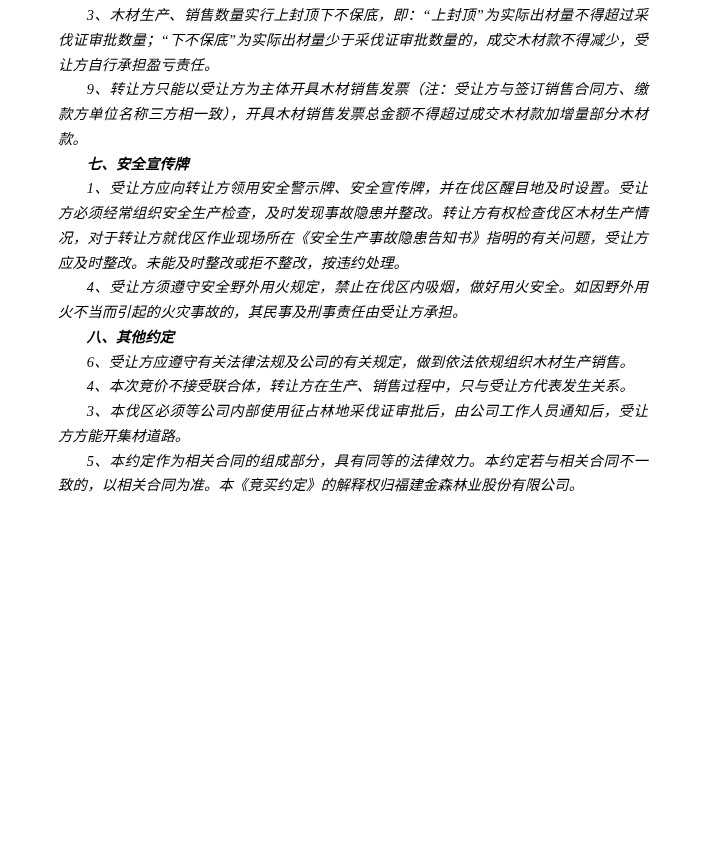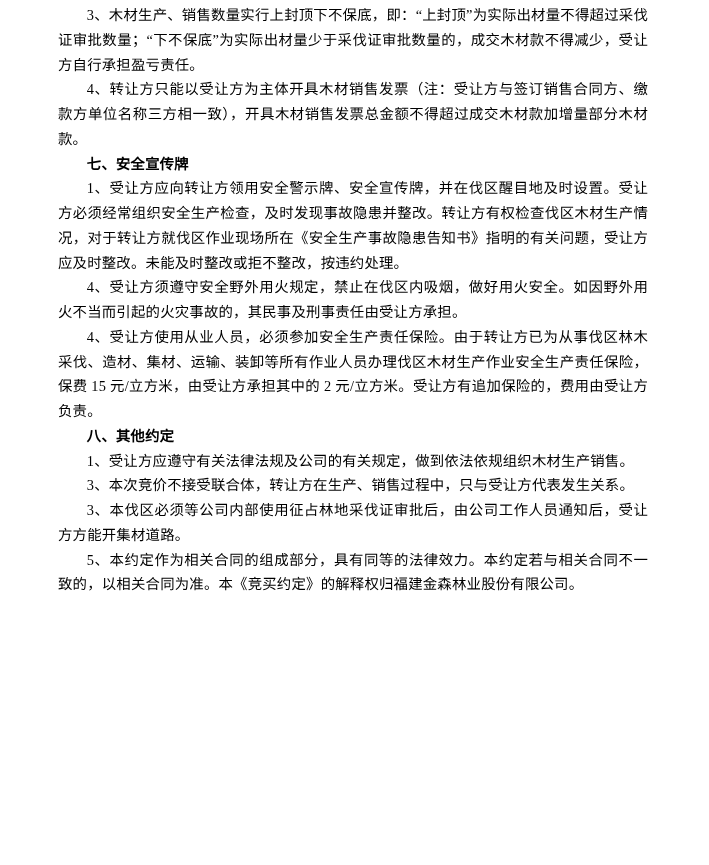--- a/index.html
+++ b/index.html
@@ -22,33 +22,33 @@
     background: #ffffff;
   }
   .para {
     margin: 0;
     font-size: 14.4px;
     line-height: 24.75px;
     text-align: justify;
     text-indent: 2em;
     word-break: break-all;
     letter-spacing: 0.2px;
+    font-style: italic;
   }
   .heading {
     font-weight: bold;
   }
 </style>
 </head>
 <body>
 
 <div class="page">
   <p class="para">3、木材生产、销售数量实行上封顶下不保底，即：“上封顶”为实际出材量不得超过采伐证审批数量；“下不保底”为实际出材量少于采伐证审批数量的，成交木材款不得减少，受让方自行承担盈亏责任。</p>
-  <p class="para">4、转让方只能以受让方为主体开具木材销售发票（注：受让方与签订销售合同方、缴款方单位名称三方相一致），开具木材销售发票总金额不得超过成交木材款加增量部分木材款。</p>
+  <p class="para">9、转让方只能以受让方为主体开具木材销售发票（注：受让方与签订销售合同方、缴款方单位名称三方相一致），开具木材销售发票总金额不得超过成交木材款加增量部分木材款。</p>
   <p class="para heading">七、安全宣传牌</p>
   <p class="para">1、受让方应向转让方领用安全警示牌、安全宣传牌，并在伐区醒目地及时设置。受让方必须经常组织安全生产检查，及时发现事故隐患并整改。转让方有权检查伐区木材生产情况，对于转让方就伐区作业现场所在《安全生产事故隐患告知书》指明的有关问题，受让方应及时整改。未能及时整改或拒不整改，按违约处理。</p>
   <p class="para">4、受让方须遵守安全野外用火规定，禁止在伐区内吸烟，做好用火安全。如因野外用火不当而引起的火灾事故的，其民事及刑事责任由受让方承担。</p>
-  <p class="para">4、受让方使用从业人员，必须参加安全生产责任保险。由于转让方已为从事伐区林木采伐、造材、集材、运输、装卸等所有作业人员办理伐区木材生产作业安全生产责任保险，保费 15 元/立方米，由受让方承担其中的 2 元/立方米。受让方有追加保险的，费用由受让方负责。</p>
   <p class="para heading">八、其他约定</p>
-  <p class="para">1、受让方应遵守有关法律法规及公司的有关规定，做到依法依规组织木材生产销售。</p>
-  <p class="para">3、本次竞价不接受联合体，转让方在生产、销售过程中，只与受让方代表发生关系。</p>
+  <p class="para">6、受让方应遵守有关法律法规及公司的有关规定，做到依法依规组织木材生产销售。</p>
+  <p class="para">4、本次竞价不接受联合体，转让方在生产、销售过程中，只与受让方代表发生关系。</p>
   <p class="para">3、本伐区必须等公司内部使用征占林地采伐证审批后，由公司工作人员通知后，受让方方能开集材道路。</p>
   <p class="para">5、本约定作为相关合同的组成部分，具有同等的法律效力。本约定若与相关合同不一致的，以相关合同为准。本《竞买约定》的解释权归福建金森林业股份有限公司。</p>
 </div>
 
 </body></html>

